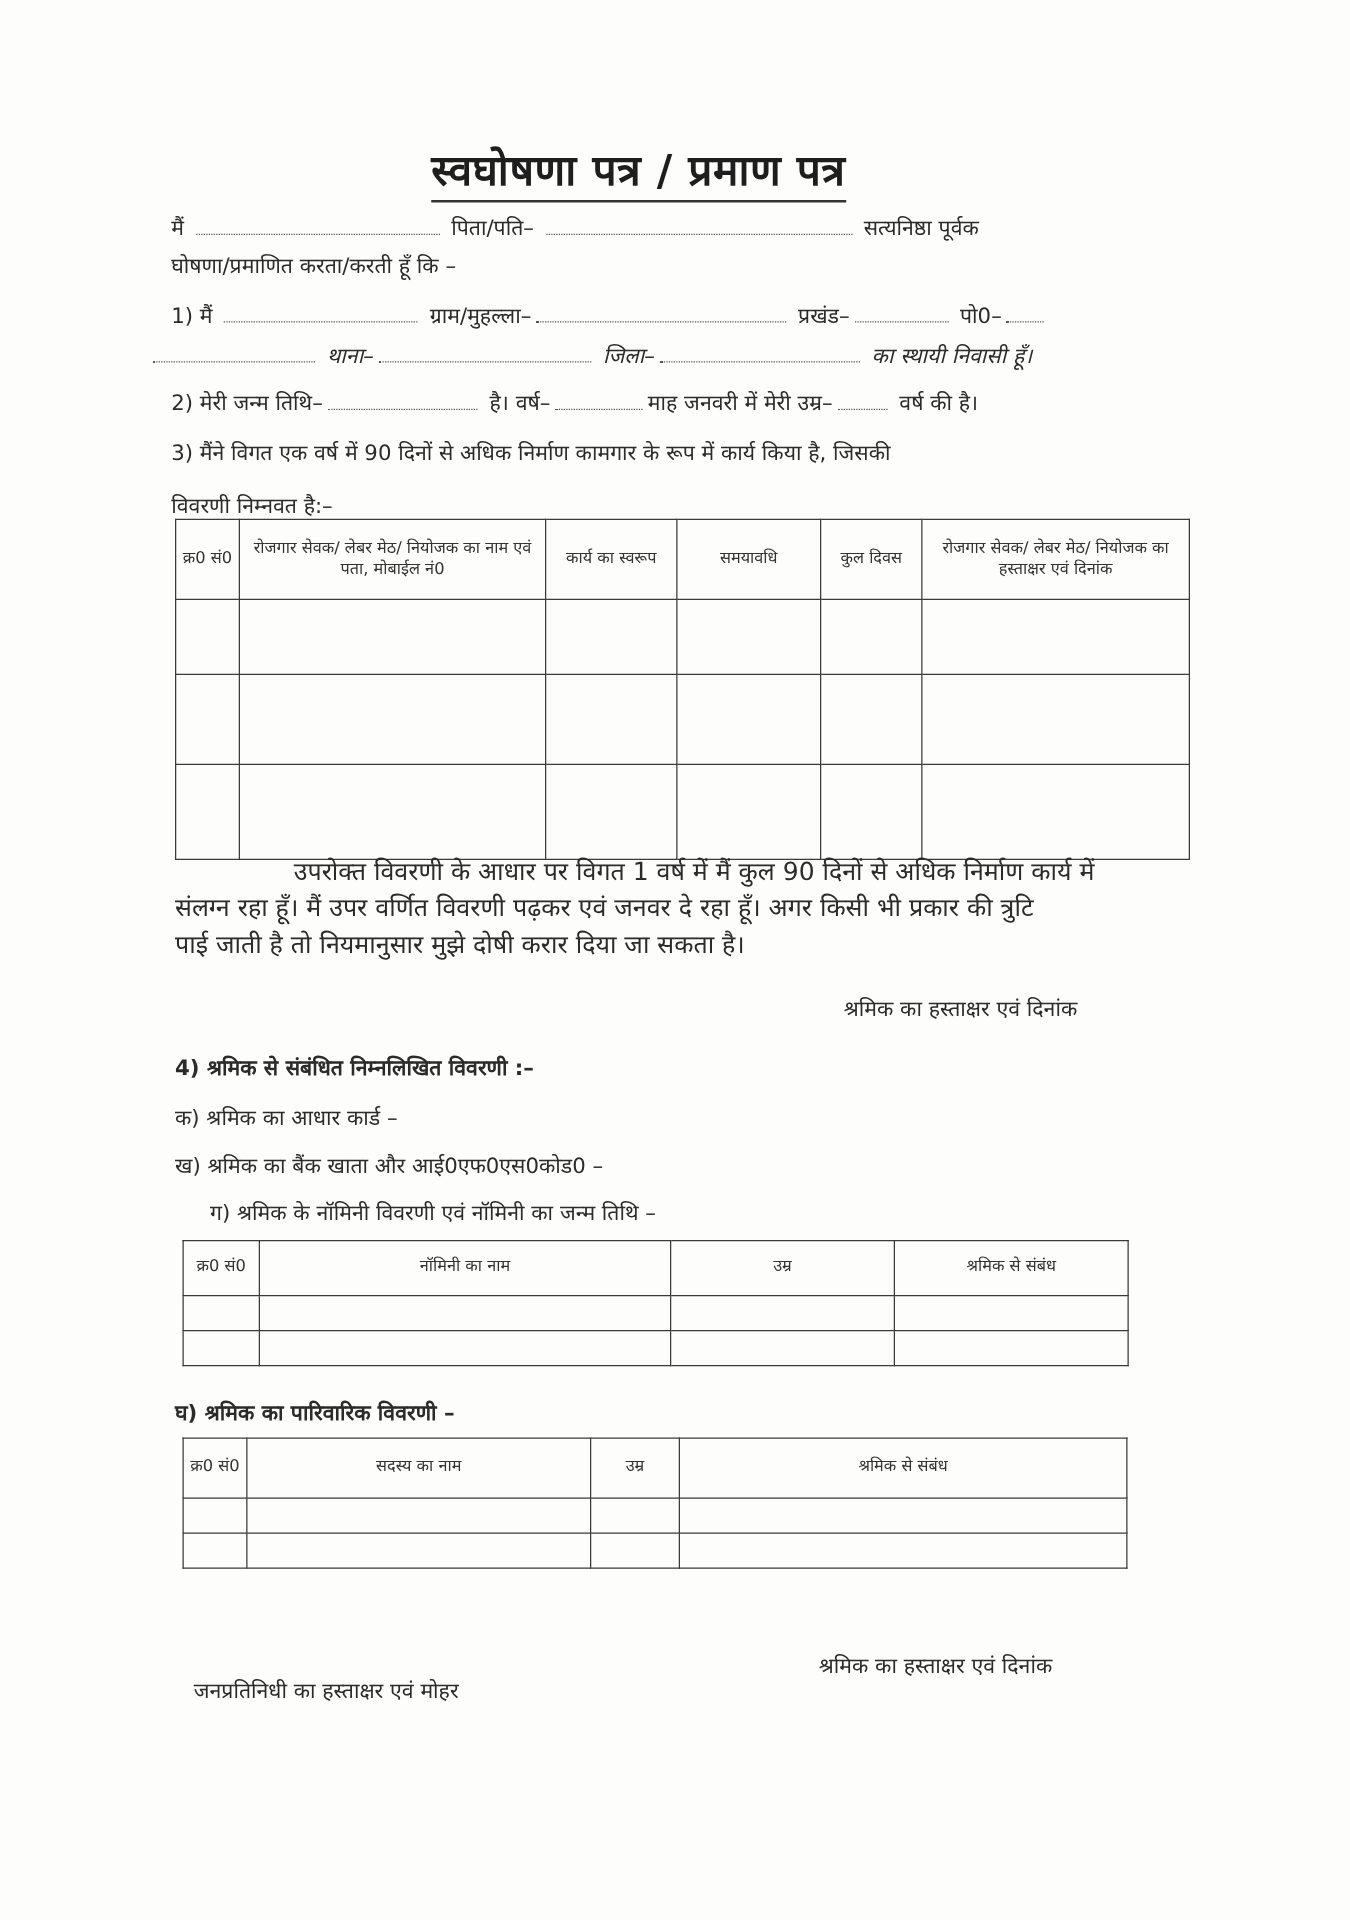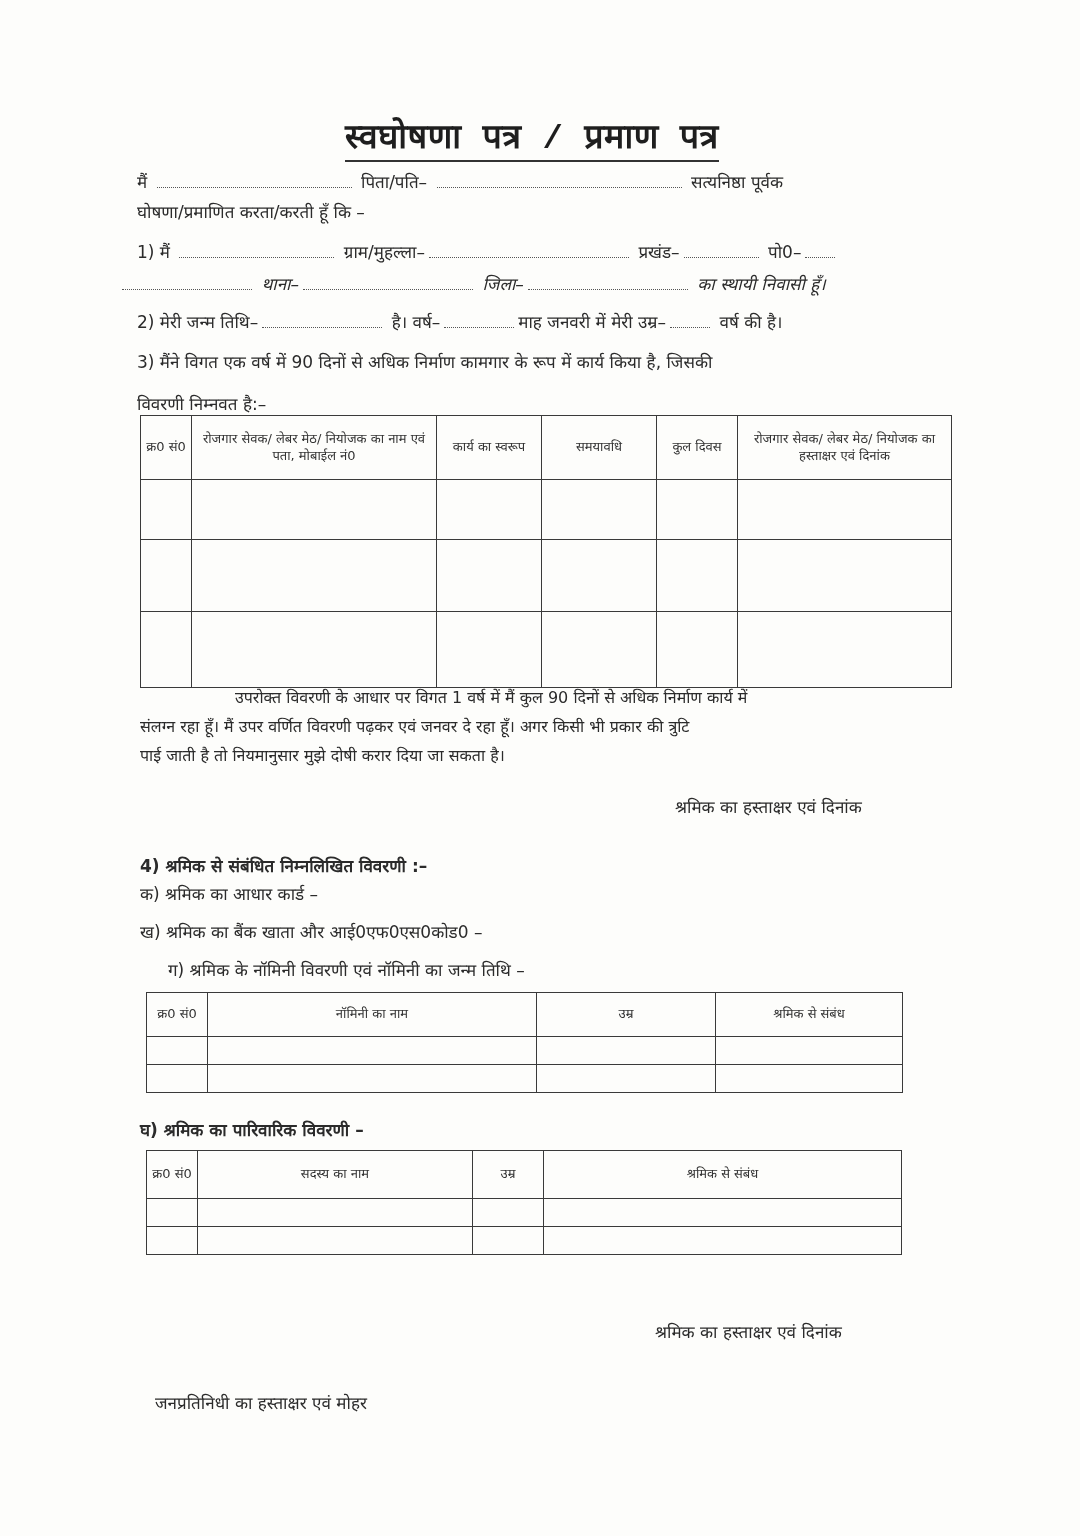--- a/index.html
+++ b/index.html
@@ -3,31 +3,31 @@
 <meta charset="utf-8">
 <style>
   html, body { margin: 0; padding: 0; }
   body {
     width: 1080px; height: 1536px; background: #fdfdfb; position: relative; overflow: hidden;
     font-family: "DejaVu Sans", sans-serif; color: #2a2a2a;
   }
   .abs { position: absolute; white-space: nowrap; }
   .title {
     left: 345px; top: 112px; font-size: 34px; font-weight: bold; color: #1e1e1e;
-    border-bottom: 2px solid #333; padding-bottom: 2px; letter-spacing: 0.5px; font-family: Liberation Mono, monospace;
+    border-bottom: 2px solid #333; padding-bottom: 2px; letter-spacing: 0.5px;
   }
   .line { font-size: 17px; color: #2b2b2b; }
   .dots { display: inline-block; border-bottom: 1.5px dotted #555; height: 12px; vertical-align: baseline; margin: 0 4px; }
   table.grid { position: absolute; border-collapse: collapse; }
   table.grid td, table.grid th {
     border: 1.8px solid #3a3a3a; font-weight: normal; font-size: 13px; text-align: center;
     vertical-align: middle; line-height: 1.3; color: #333; padding: 2px 4px;
   }
-  .para { font-size: 16px; line-height: 29px; color: #2b2b2b; }
-  .bold { font-weight: bold; margin-top: 12px; }
+  .para { font-size: 20px; line-height: 29px; color: #2b2b2b; }
+  .bold { font-weight: bold; }
 </style>
 </head>
 <body>
 
 <div class="abs title">स्वघोषणा पत्र / प्रमाण पत्र</div>
 
 <div class="abs line" style="left:137px; top:170px;">
   <span>मैं</span>
   <span class="dots" style="width:195px"></span>
   <span>पिता/पति–</span>
@@ -148,14 +148,14 @@
   </tr>
   <tr style="height:28px;">
     <td></td>
         <td></td>
         <td></td>
         <td></td>
   </tr>
 </tbody>
   </table>
 
-<div class="abs line" style="left:155px; top:1391px;">जनप्रतिनिधी का हस्ताक्षर एवं मोहर</div>
+<div class="abs line" style="left:155px; top:1340px;">जनप्रतिनिधी का हस्ताक्षर एवं मोहर</div>
 <div class="abs line" style="left:655px; top:1320px;">श्रमिक का हस्ताक्षर एवं दिनांक</div>
 
 </body></html>

